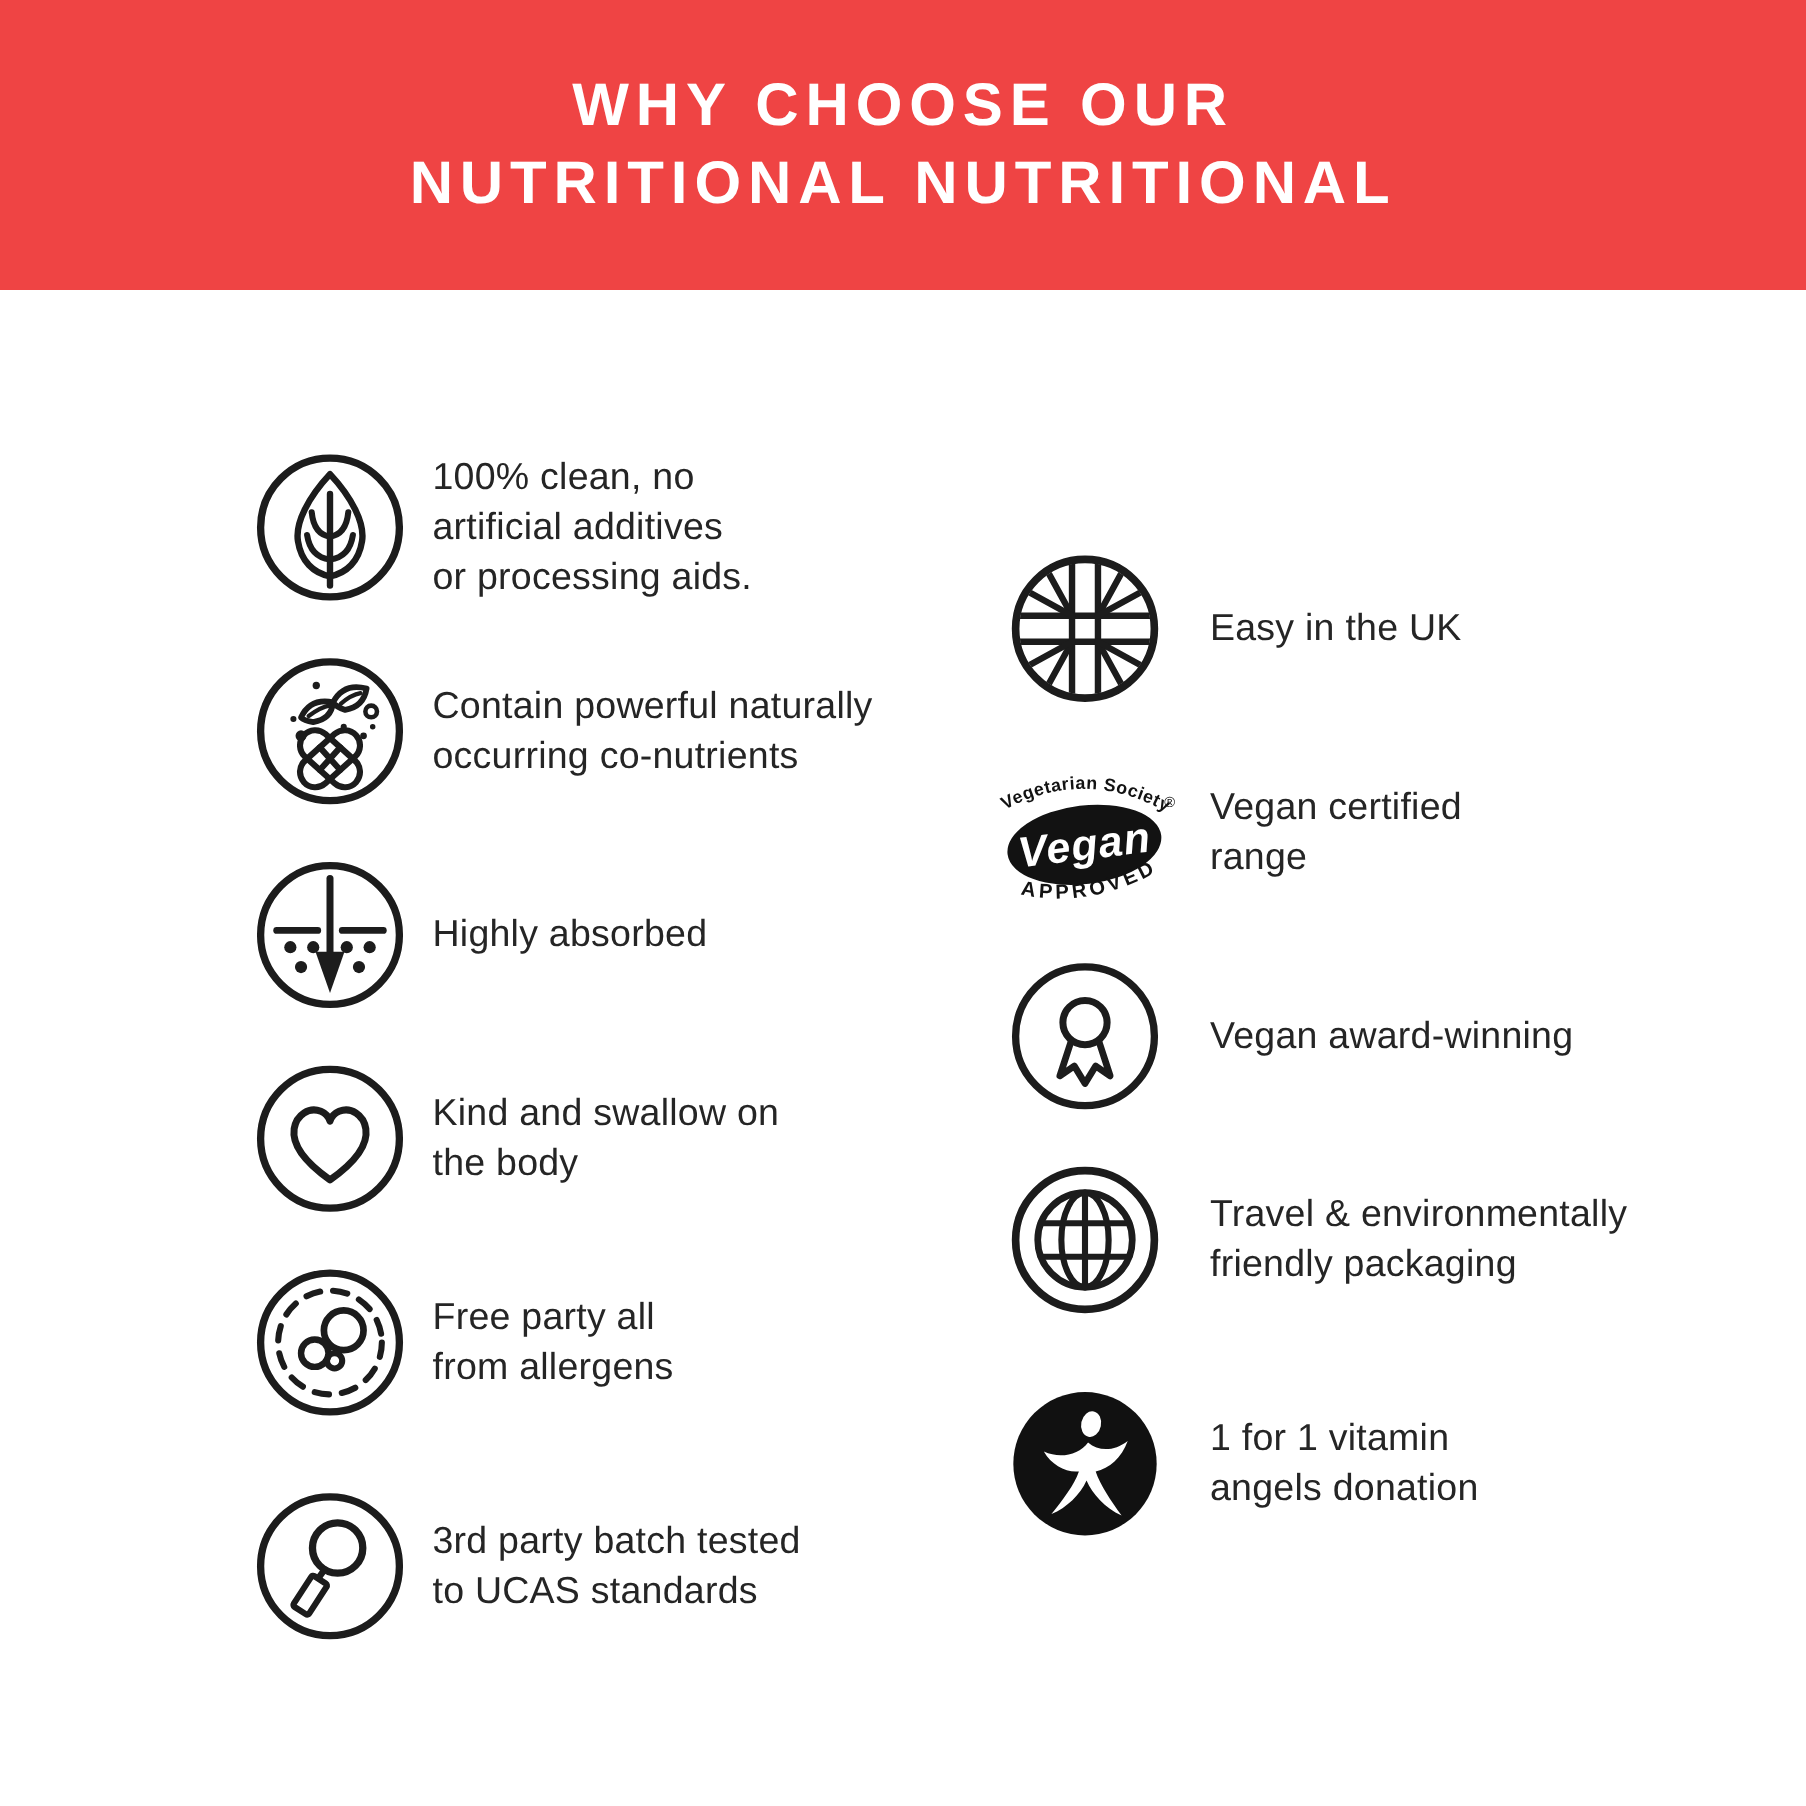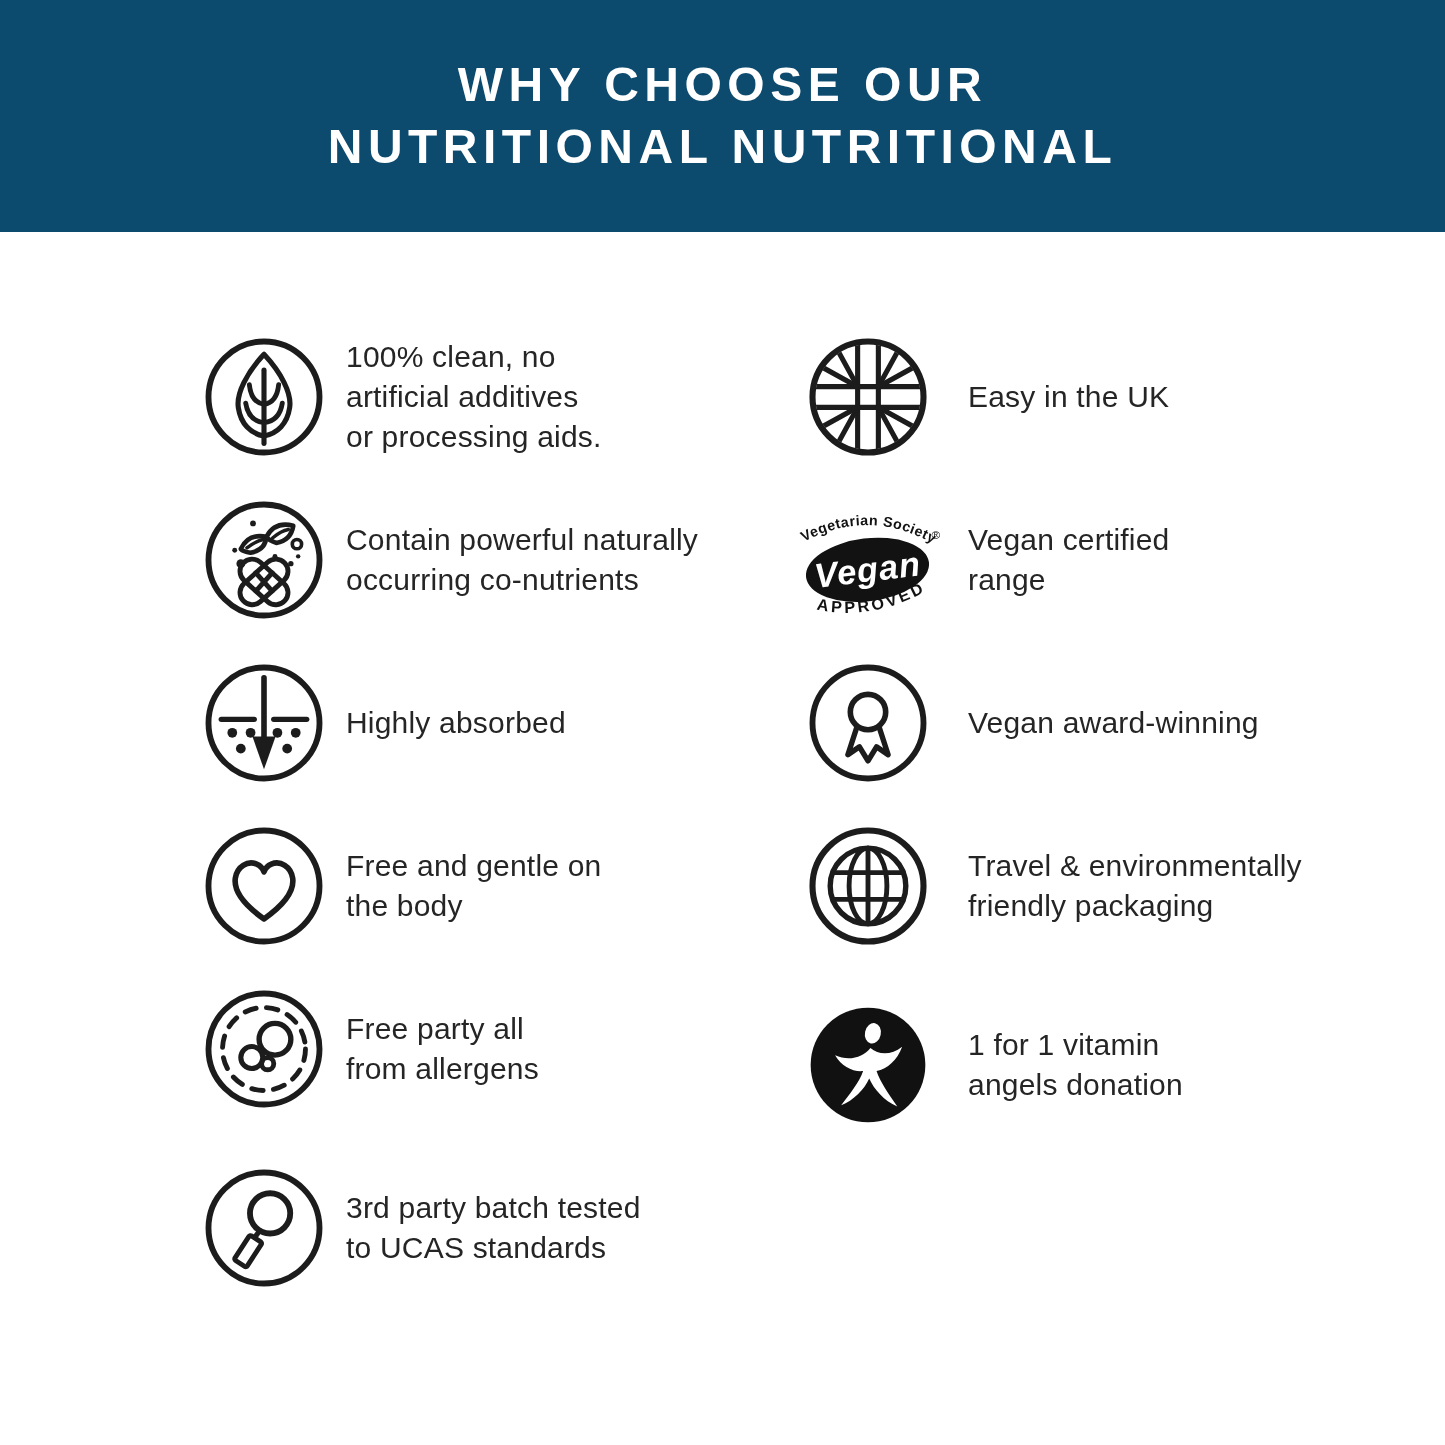--- a/index.html
+++ b/index.html
@@ -3,28 +3,28 @@
 <meta charset="utf-8">
 <style>
   html,body{margin:0;padding:0;}
   body{
     width:1445px;height:1445px;background:#ffffff;
     font-family:"Liberation Sans",sans-serif;
     -webkit-font-smoothing:antialiased;
     overflow:hidden;
   }
   .header{
-    height:232px;background:#0c4a6e;
+    height:232px;background:#ef4444;
     display:flex;flex-direction:column;justify-content:center;align-items:center;
   }
   .header .title-line{
     color:#ffffff;font-size:48px;font-weight:bold;
     letter-spacing:5.5px;line-height:62px;text-align:center;white-space:nowrap;
   }
-  .main{display:flex;padding:83px 0 0 202px;}
+  .main{display:flex;padding:108px 0 0 202px;align-items:center;}
   .col{display:flex;flex-direction:column;}
   .col-left{width:604px;flex-shrink:0;}
   .col-right{width:620px;flex-shrink:0;}
   .feature{display:flex;align-items:center;height:163px;}
   .feature.last{margin-top:16px;}
   .icon-box{
     width:124px;height:124px;flex-shrink:0;margin-right:20px;
     display:flex;justify-content:center;align-items:center;
   }
   .col-right .icon-box{margin-right:38px;}
@@ -122,21 +122,21 @@
     </div>
 
     <div class="feature">
       <div class="icon-box">
         <svg width="122" height="122" viewBox="0 0 100 100">
           <circle class="ic" cx="50" cy="50" r="45.5" stroke-width="4.8"></circle>
           <path class="ic" stroke-width="4.6" d="M50 77 C33 65 25 54 26.5 43.5 C28 34 36.5 29 44 32 C47 33.2 49 35.5 50 38.5 C51 35.5 53 33.2 56 32 C63.5 29 72 34 73.5 43.5 C75 54 67 65 50 77 Z"></path>
         </svg>
       </div>
       <div class="feature-text">
-        <div>Free and gentle on</div>
+        <div>Kind and swallow on</div>
         <div>the body</div>
       </div>
     </div>
 
     <div class="feature">
       <div class="icon-box">
         <svg width="122" height="122" viewBox="0 0 100 100">
           <circle class="ic" cx="50" cy="50" r="45.5" stroke-width="4.8"></circle>
           <circle class="ic" cx="50" cy="50" r="34" stroke-width="4" stroke-dasharray="9.5 8.5"></circle>
           <circle class="ic" cx="59" cy="42" r="13" stroke-width="4.4"></circle>

